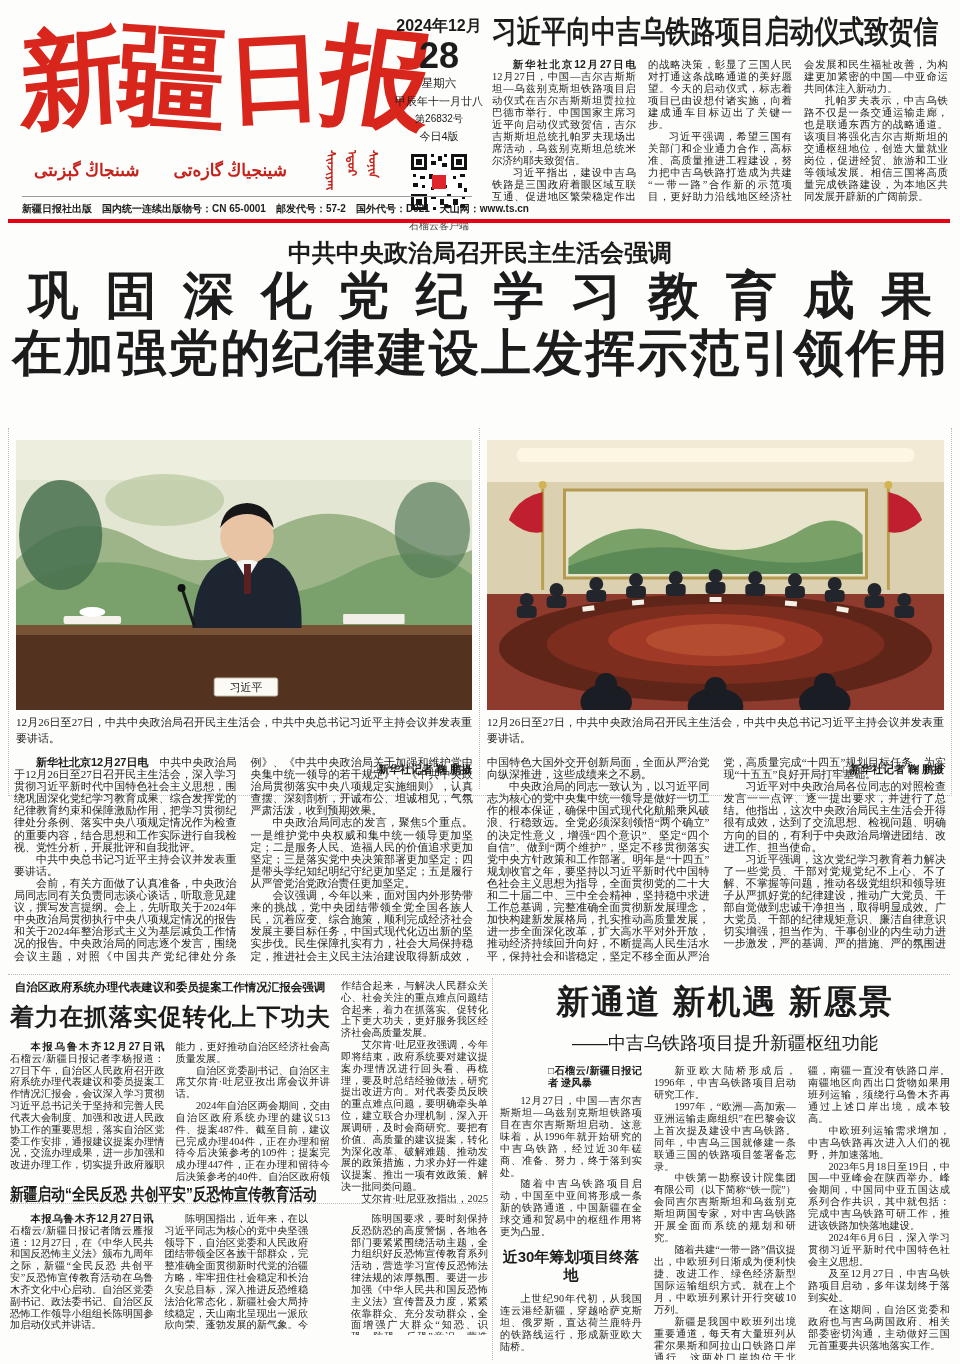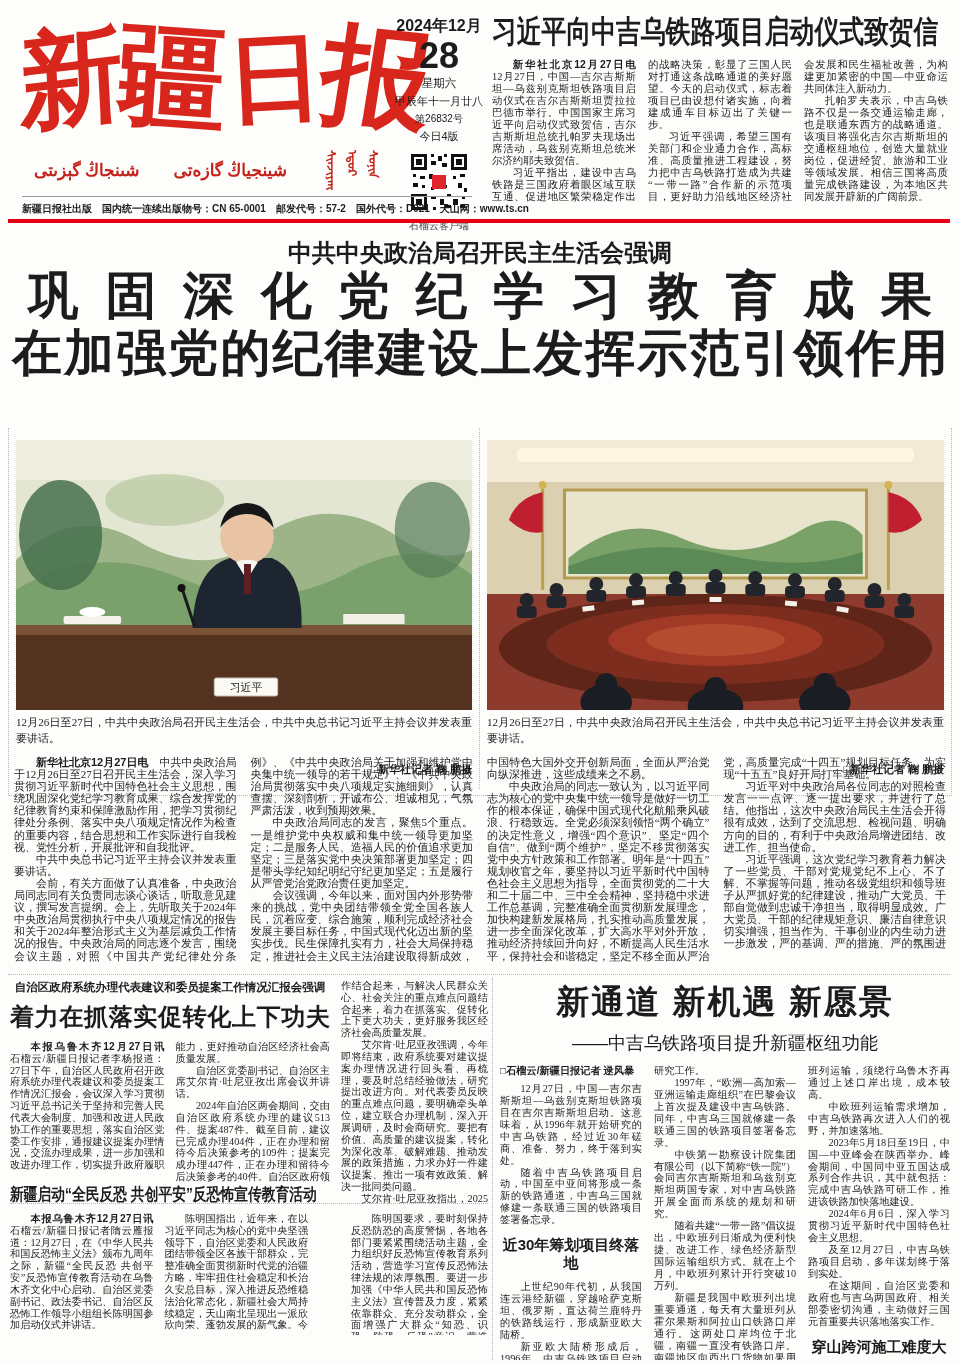--- a/index.html
+++ b/index.html
@@ -60,21 +60,21 @@
   .photo-frame{width:100%;height:270px;display:block;}
   .caption{font-size:11px;line-height:1.45;margin-top:5px;text-align:justify;color:#222;}
   .credit{font-size:11px;font-weight:bold;text-align:right;margin-top:15px;}
 
   
   .lead-body{position:absolute;left:14px;top:756px;width:932px;height:214px;column-count:4;
              column-gap:14px;column-fill:auto;font-size:11px;line-height:1.1;text-align:justify;overflow:hidden;}
   .para{margin:0;text-indent:2em;}
   .para.noindent{text-indent:0;}
   .para .lead{font-family:"Liberation Sans","DejaVu Sans",sans-serif;}
-  .para.byline{font-weight:bold;font-family:"Liberation Sans","DejaVu Sans",sans-serif;margin-bottom:6px;}
+  .para.byline{font-weight:bold;font-family:"Liberation Sans","DejaVu Sans",sans-serif;margin-bottom:6px;margin-left:48px;}
   .col-subhead{font-size:15px;font-weight:900;text-align:center;margin:10px 0;
                font-family:"Liberation Sans","DejaVu Sans",sans-serif;}
 
   .bottom-divider{position:absolute;left:8px;top:974px;width:942px;border-top:1px dotted #b8b8b8;}
   .v-divider{position:absolute;left:492px;top:978px;height:382px;border-left:1px dotted #b8b8b8;}
 
   
   .article-a{position:absolute;left:10px;top:980px;width:478px;height:224px;overflow:hidden;display:flex;}
   .a-left{width:320px;}
   .a-kicker{font-size:11.5px;font-weight:bold;text-align:center;white-space:nowrap;
@@ -332,21 +332,21 @@
         </div>
     </div>
   </div>
 
   <div class="article-c">
     <div class="c-headline">新通道 新机遇 新愿景</div>
     <div class="c-subtitle">——中吉乌铁路项目提升新疆枢纽功能</div>
     <div class="c-body">
         <p class="para noindent byline">□石榴云/新疆日报记者 逯风暴</p>
         <p class="para">12月27日，中国—吉尔吉斯斯坦—乌兹别克斯坦铁路项目在吉尔吉斯斯坦启动。这意味着，从1996年就开始研究的中吉乌铁路，经过近30年磋商、准备、努力，终于落到实处。</p>
-        <p class="para">随着中吉乌铁路项目启动，中国至中亚间将形成一条新的铁路通道，中吉乌三国就修建一条联通三国的铁路项目签署备忘录。</p>
+        <p class="para">随着中吉乌铁路项目启动，中国至中亚间将形成一条新的铁路通道，中国新疆在全球交通和贸易中的枢纽作用将更为凸显。</p>
         <h3 class="col-subhead">近30年筹划项目终落地</h3>
         <p class="para">上世纪90年代初，从我国连云港经新疆，穿越哈萨克斯坦、俄罗斯，直达荷兰鹿特丹的铁路线运行，形成新亚欧大陆桥。</p>
         <p class="para">新亚欧大陆桥形成后，1996年，中吉乌铁路项目启动研究工作。</p>
         <p class="para">1997年，“欧洲—高加索—亚洲运输走廊组织”在巴黎会议上首次提及建设中吉乌铁路。同年，中吉乌三国就修建一条联通三国的铁路项目签署备忘录。</p>
         <p class="para">中铁第一勘察设计院集团有限公司（以下简称“铁一院”）会同吉尔吉斯斯坦和乌兹别克斯坦两国专家，对中吉乌铁路开展全面而系统的规划和研究。</p>
         <p class="para">随着共建“一带一路”倡议提出，中欧班列日渐成为便利快捷、改进工作、绿色经济新型国际运输组织方式。就在上个月，中欧班列累计开行突破10万列。</p>
         <p class="para">新疆是我国中欧班列出境重要通道，每天有大量班列从霍尔果斯和阿拉山口铁路口岸通行。这两处口岸均位于北疆，南疆一直没有铁路口岸。南疆地区向西出口货物如果用班列运输，须绕行乌鲁木齐再通过上述口岸出境，成本较高。</p>
         <p class="para">中欧班列运输需求增加，中吉乌铁路再次进入人们的视野，并加速落地。</p>
         <p class="para">2023年5月18日至19日，中国—中亚峰会在陕西举办。峰会期间，中国同中亚五国达成系列合作共识，其中就包括：完成中吉乌铁路可研工作，推进该铁路加快落地建设。</p>
         <p class="para">2024年6月6日，深入学习贯彻习近平新时代中国特色社会主义思想。</p>

